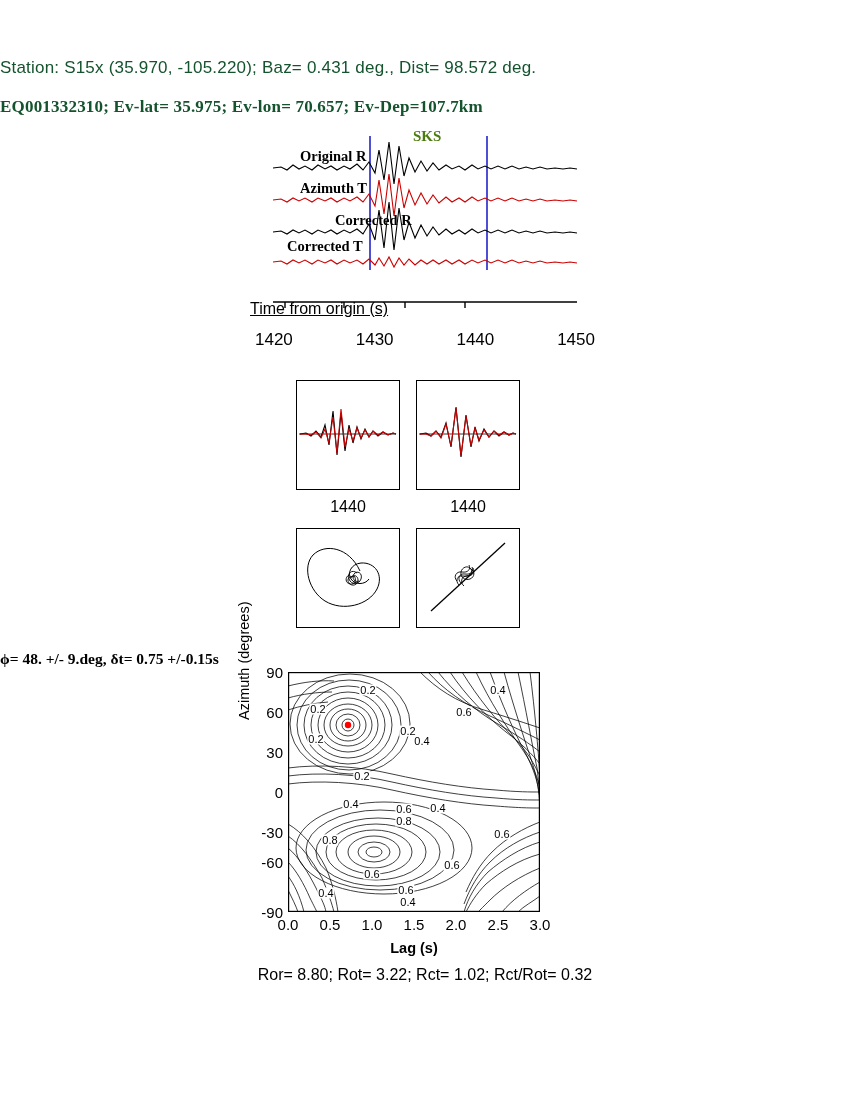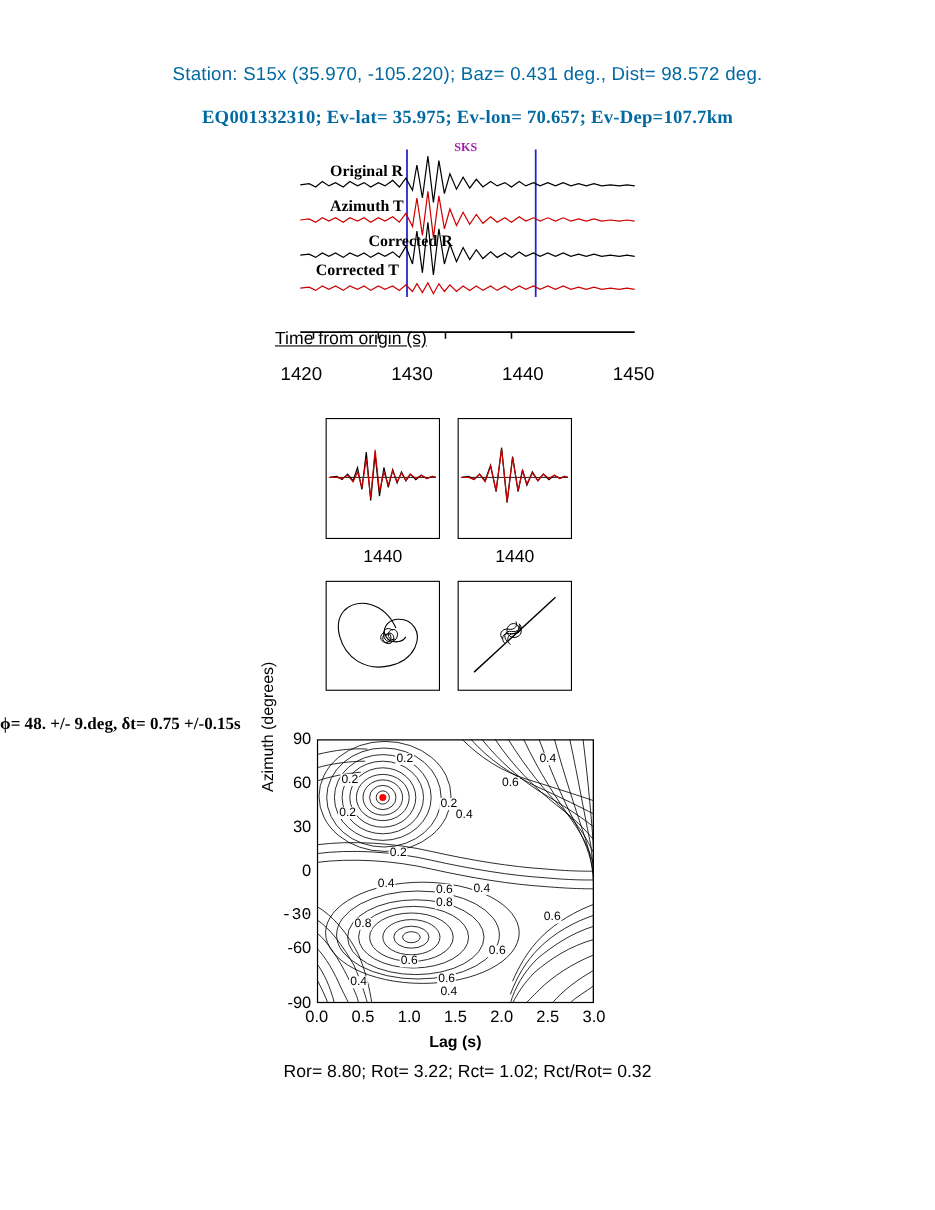--- a/index.html
+++ b/index.html
@@ -11,24 +11,24 @@
     width: 850px;
     height: 1100px;
     position: relative;
     font-family: "Liberation Serif", serif;
     color: #000000;
     overflow: hidden;
   }
   .hdr {
     position: absolute;
     width: 100%;
-    text-align: center;
+    text-align: left;
     font-family: "Liberation Sans", sans-serif;
     font-size: 17px;
-    color: #0369a1;
+    color: #14532d;
     letter-spacing: 0.2px;
   }
   #header-line1 { top: 58px; }
   #header-line2 {
     top: 97px;
     font-family: "Liberation Serif", serif;
     font-weight: bold;
     font-size: 17px;
   }
   #footer-line {
@@ -53,22 +53,22 @@
     position: absolute;
     font-family: "Liberation Serif", serif;
     font-weight: bold;
     font-size: 14.5px;
     white-space: nowrap;
   }
   .sks-label {
     position: absolute;
     font-family: "Liberation Serif", serif;
     font-weight: bold;
-    font-size: 11px;
-    color: #a21caf;
+    font-size: 15px;
+    color: #4d7c0f;
   }
   #time-axis-label {
     position: absolute;
     left: 250px;
     top: 300px;
     width: 320px;
     font-family: "Liberation Sans", sans-serif;
     font-size: 16px;
     text-decoration: underline;
   }
@@ -256,21 +256,21 @@
 
 <div id="contour-title">ϕ= 48. +/- 9.deg, δt= 0.75 +/-0.15s</div>
 <div id="contour-yaxis-label">Azimuth (degrees)</div>
 
 <div id="contour-panel">
   
   <div class="axis-tick-y" style="top:0px;">90</div>
   <div class="axis-tick-y" style="top:40px;">60</div>
   <div class="axis-tick-y" style="top:80px;">30</div>
   <div class="axis-tick-y" style="top:120px;">0</div>
-  <div class="axis-tick-y" style="top:160px;font-family:Liberation Mono, monospace;">-30</div>
+  <div class="axis-tick-y" style="top:160px;">-30</div>
   <div class="axis-tick-y" style="top:190px;margin-left:16px;">-60</div>
   <div class="axis-tick-y" style="top:240px;">-90</div>
 
   
   <div class="axis-tick-x" style="left:0px;">0.0</div>
   <div class="axis-tick-x" style="left:42px;">0.5</div>
   <div class="axis-tick-x" style="left:84px;">1.0</div>
   <div class="axis-tick-x" style="left:126px;">1.5</div>
   <div class="axis-tick-x" style="left:168px;">2.0</div>
   <div class="axis-tick-x" style="left:210px;">2.5</div>

